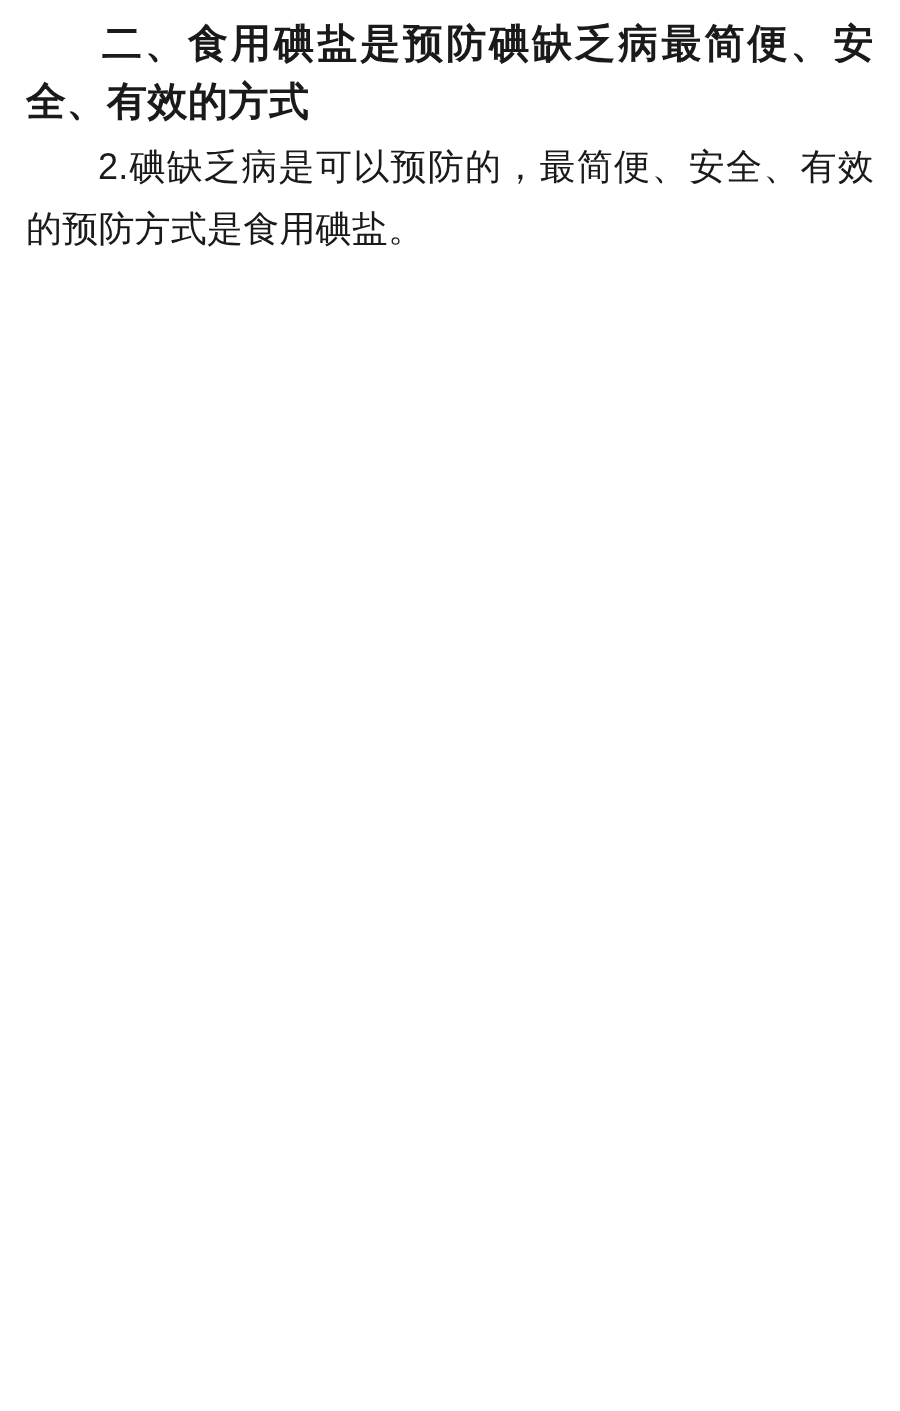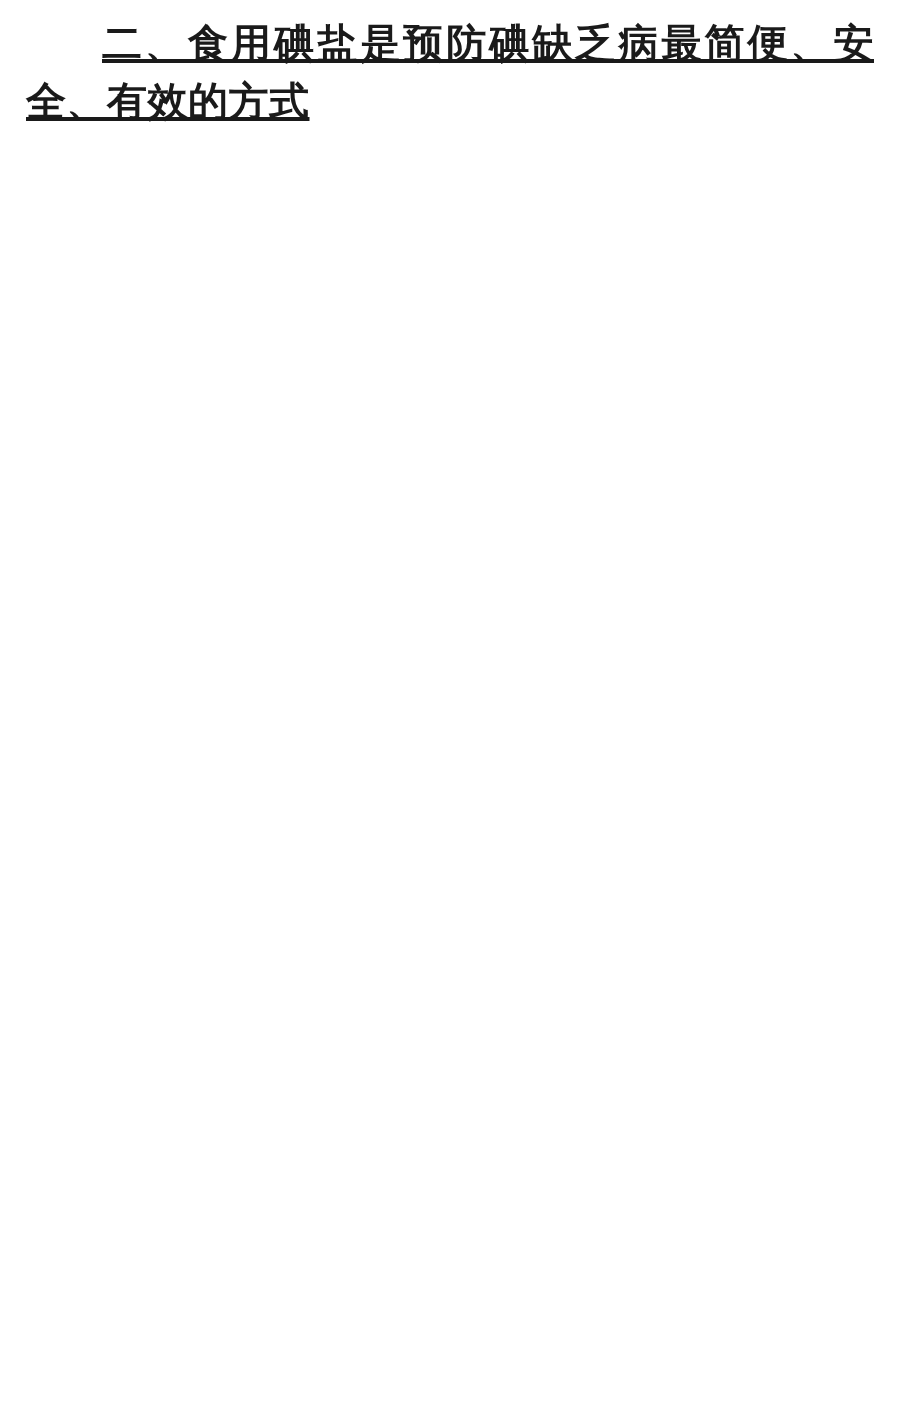--- a/index.html
+++ b/index.html
@@ -13,21 +13,20 @@
     font-family: "Liberation Sans", "DejaVu Sans", sans-serif;
     color: #1a1a1a;
     -webkit-font-smoothing: antialiased;
   }
   .page {
     width: 900px;
     min-height: 1411px;
     box-sizing: border-box;
     padding: 14px 26px 20px 26px;
     background: #ffffff;
-    text-decoration: underline;
   }
   .doc-title {
     font-size: 40px;
     line-height: 1.45;
     font-weight: 700;
     letter-spacing: 0.5px;
     color: #1a1a1a;
     margin: 0 0 6px 0;
     text-indent: 76px;
     text-align: justify;
@@ -46,13 +45,14 @@
   }
   .para + .para {
     margin-top: 2px;
   }
 </style>
 </head>
 <body>
 
 <div class="page">
   <h1 class="doc-title">二、食用碘盐是预防碘缺乏病最简便、安全、有效的方式</h1>
+  <p class="para">2.碘缺乏病是可以预防的，最简便、安全、有效的预防方式是食用碘盐。</p>
 </div>
 
 </body></html>

